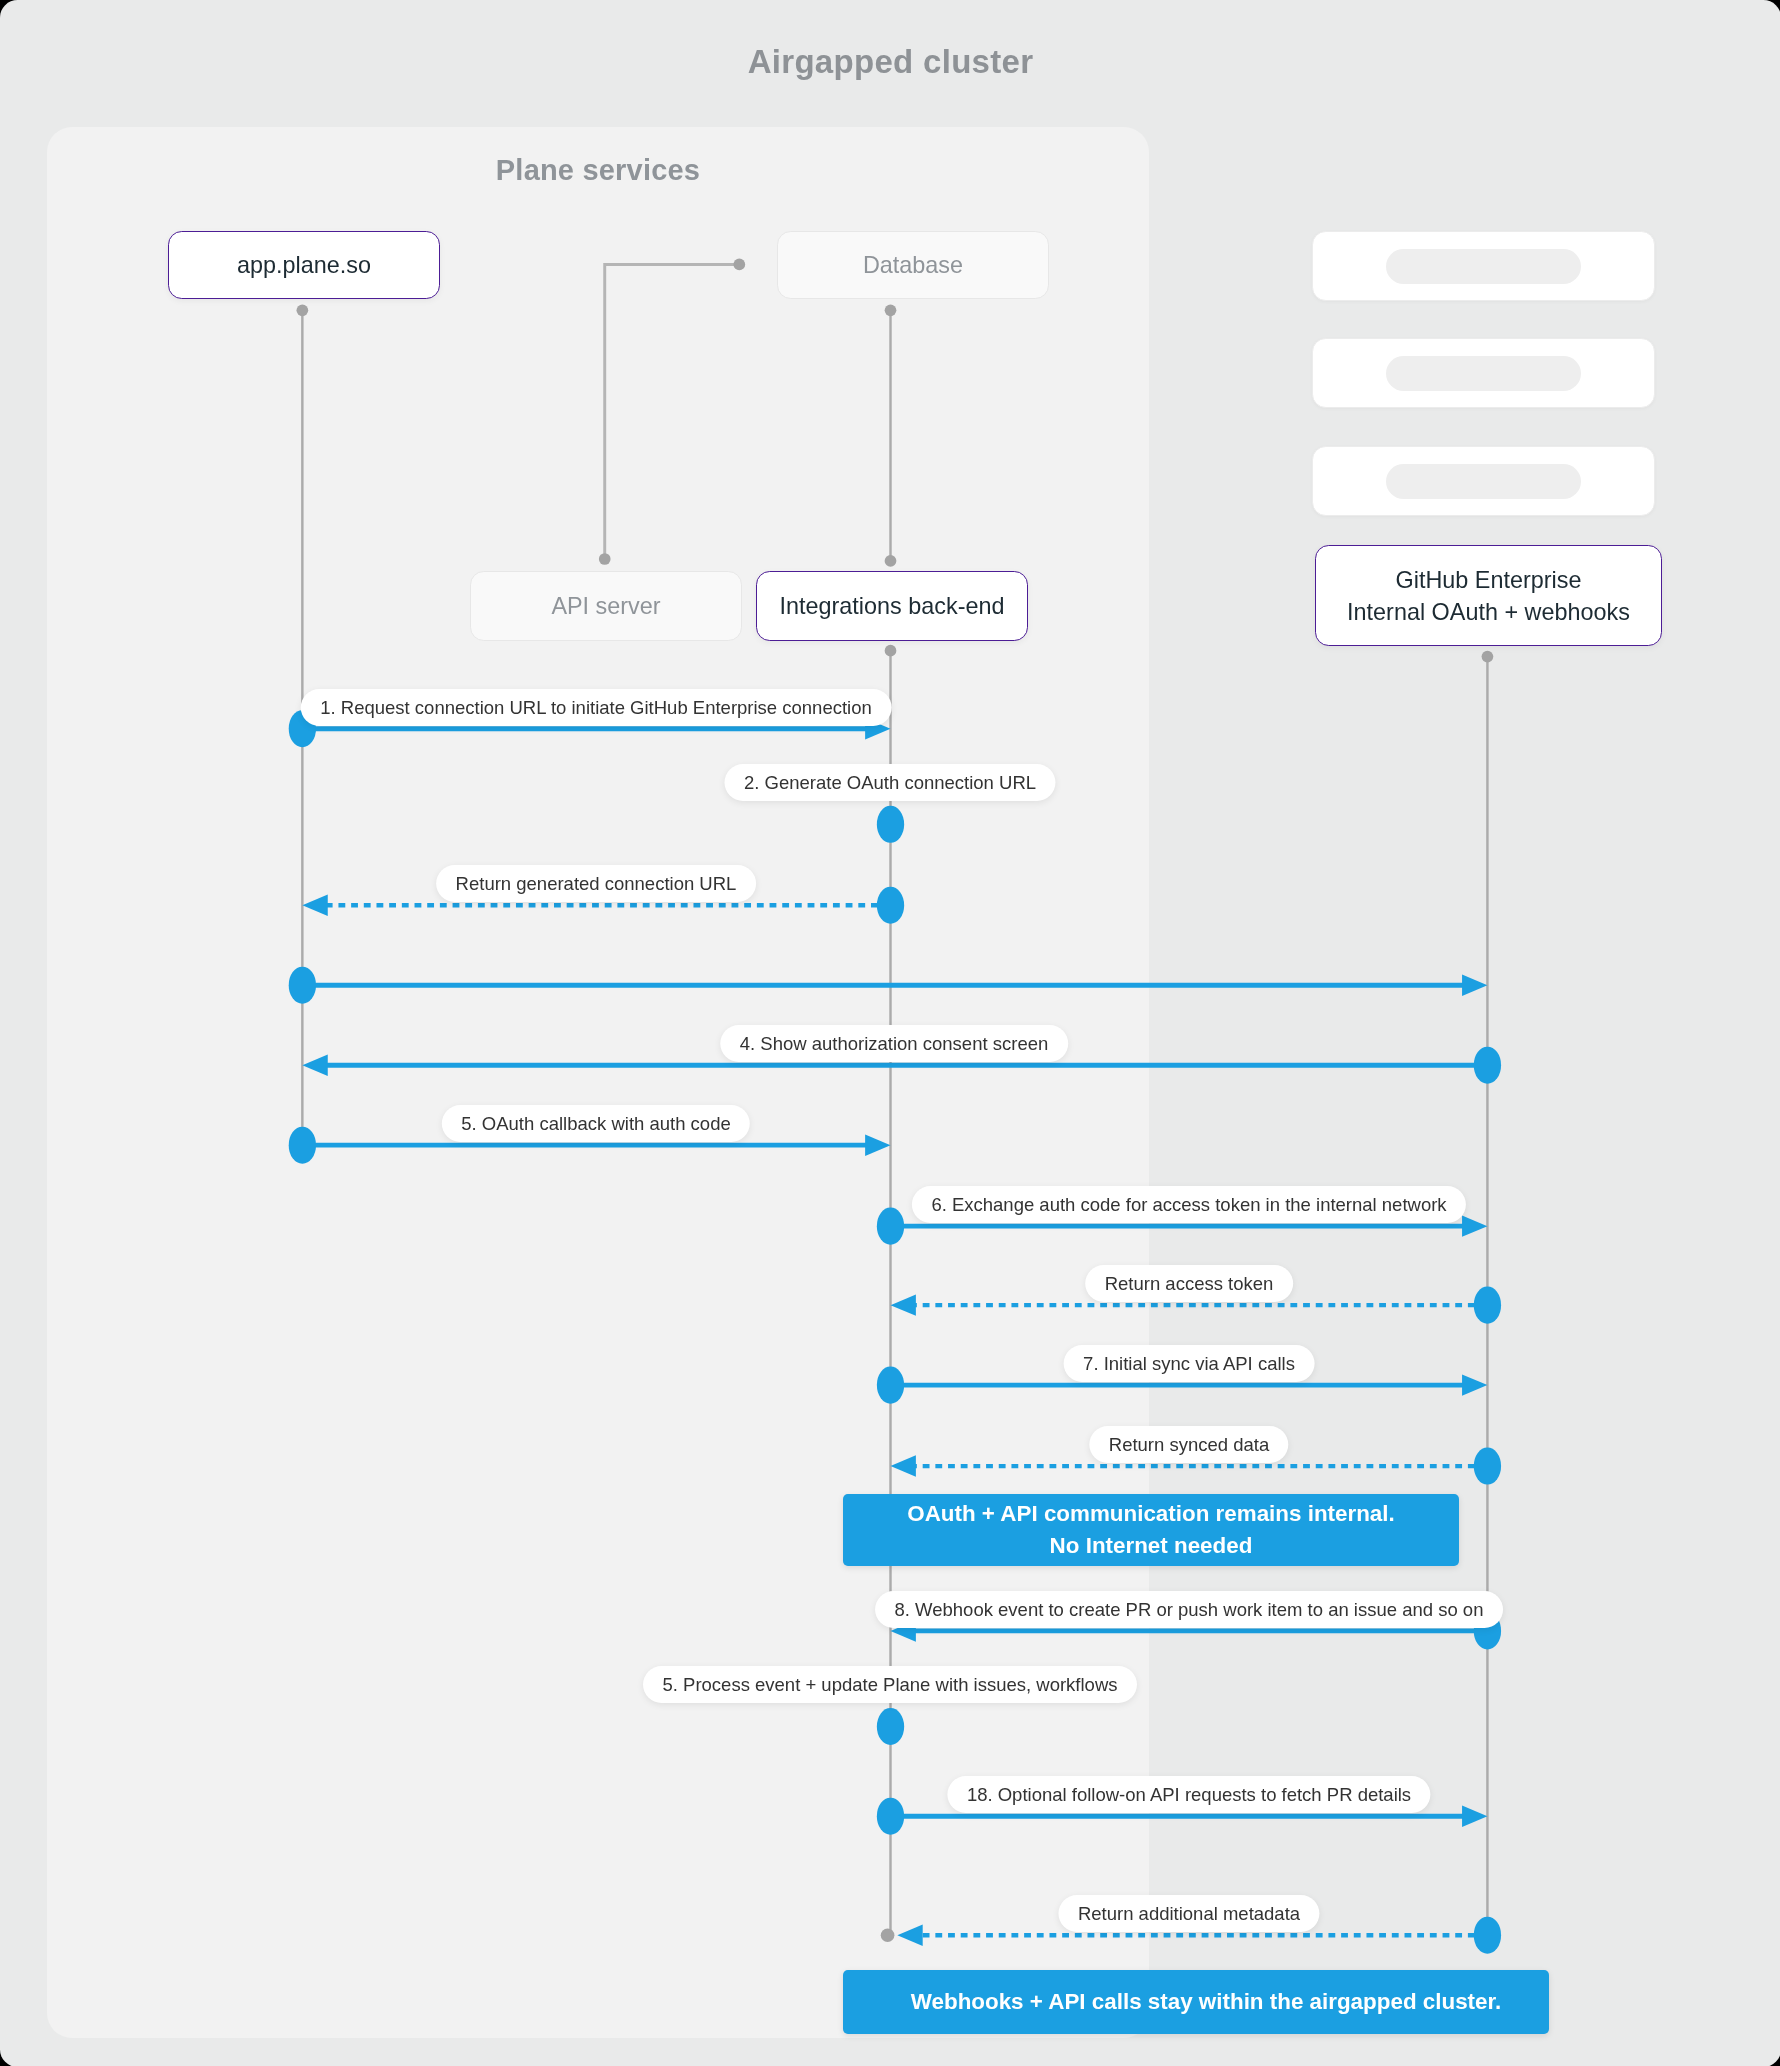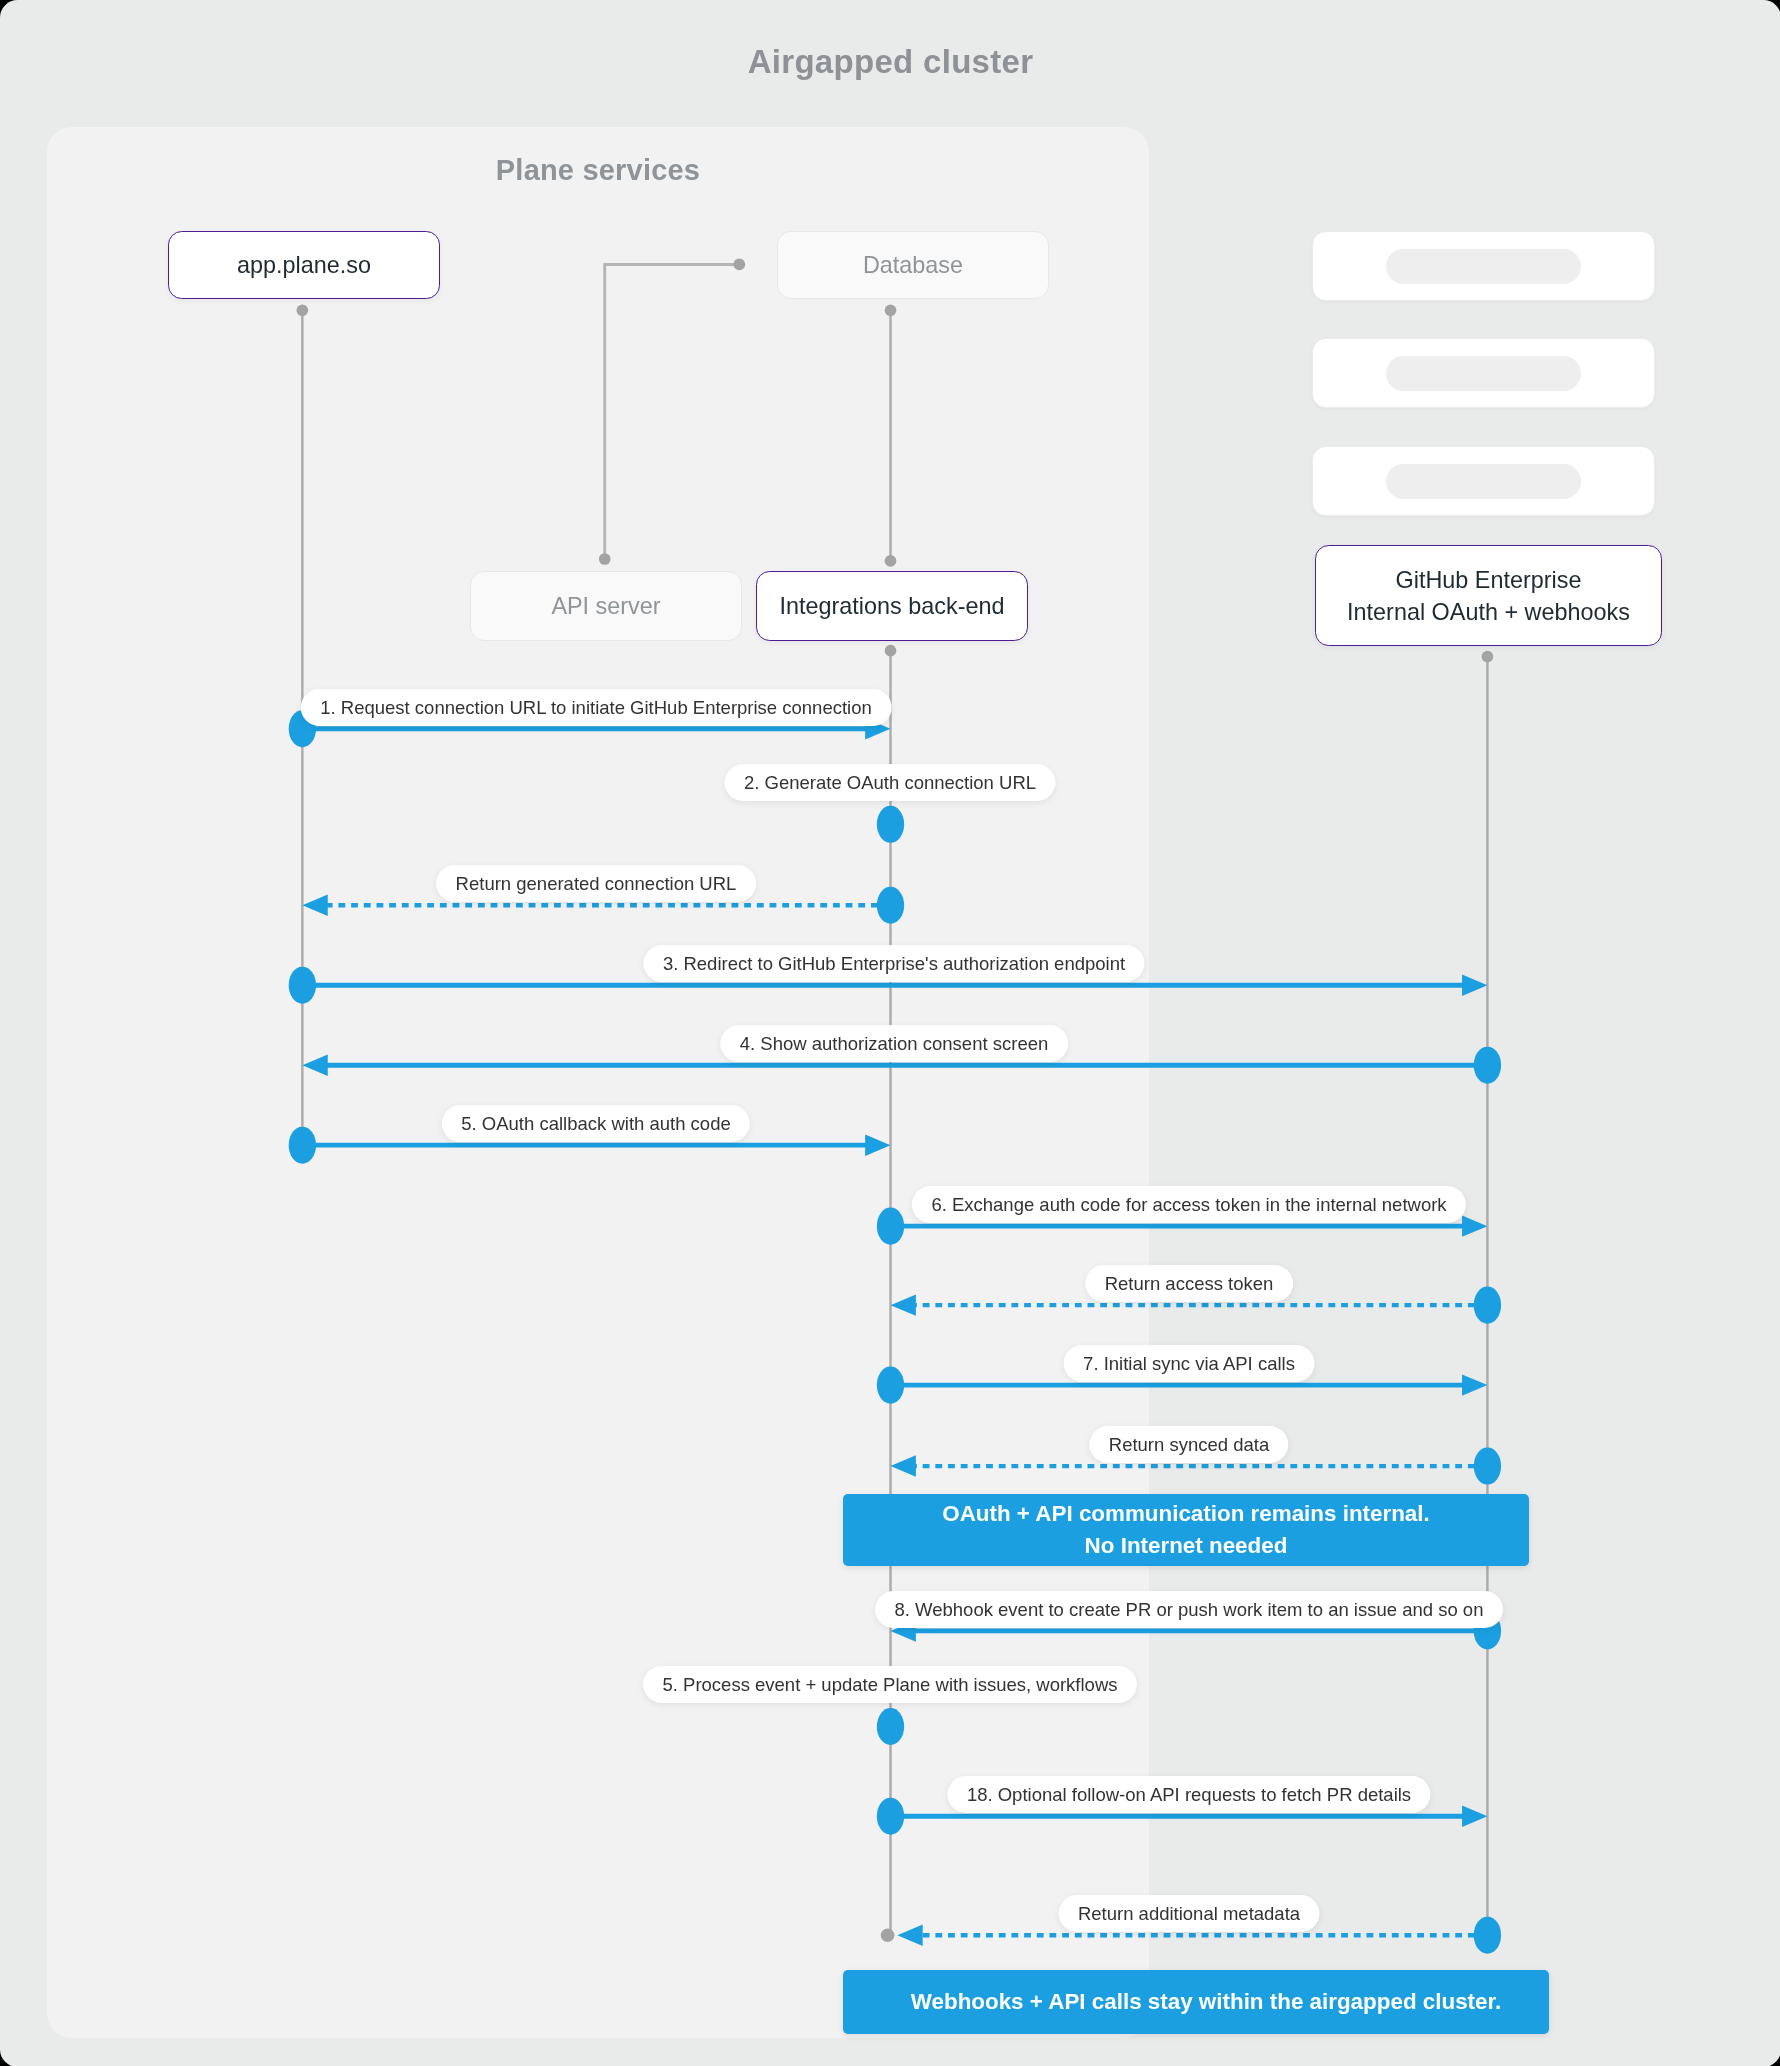--- a/index.html
+++ b/index.html
@@ -37,21 +37,21 @@
     background:#ffffff;border-radius:18.5px;height:37px;line-height:37px;
     padding:0 19.5px;font-size:18.5px;color:#333333;white-space:nowrap;
     box-shadow:0 2px 7.8px rgba(0,0,0,.08);
   }
   .banner{
     position:absolute;background:#1b9fe1;color:#ffffff;
     display:flex;flex-direction:column;align-items:center;justify-content:center;
     font-size:22.4px;font-weight:700;text-align:center;line-height:32px;
     border-radius:4.9px;box-shadow:0 2px 5.9px rgba(0,0,0,.10);
   }
-  .banner-1{left:843px;top:1494px;width:686px;height:72px;}
+  .banner-1{left:843px;top:1494px;width:616px;height:72px;}
   .banner-2{left:843px;top:1970px;width:686px;height:64px;padding-left:20px;}
 </style>
 </head>
 <body>
 
 <div class="page">
 
   <div class="title">Airgapped cluster</div>
 
   <div class="panel panel-left">
@@ -182,21 +182,20 @@
   <div class="skeleton" style="left:1312px;top:338px;width:341px;height:68px;">
       <div class="skeleton-pill"></div>
     </div>
   <div class="skeleton" style="left:1312px;top:446px;width:341px;height:68px;">
       <div class="skeleton-pill"></div>
     </div>
 
   <div class="msg-label" style="left:596px;top:689px;">1. Request connection URL to initiate GitHub Enterprise connection</div>
   <div class="msg-label" style="left:890px;top:764px;">2. Generate OAuth connection URL</div>
   <div class="msg-label" style="left:596px;top:865px;">Return generated connection URL</div>
-  <div class="msg-label" style="left:894px;top:945px;">3. Redirect to GitHub Enterprise's authorization endpoint</div>
   <div class="msg-label" style="left:894px;top:1025px;">4. Show authorization consent screen</div>
   <div class="msg-label" style="left:596px;top:1105px;">5. OAuth callback with auth code</div>
   <div class="msg-label" style="left:1189px;top:1186px;">6. Exchange auth code for access token in the internal network</div>
   <div class="msg-label" style="left:1189px;top:1265px;">Return access token</div>
   <div class="msg-label" style="left:1189px;top:1345px;">7. Initial sync via API calls</div>
   <div class="msg-label" style="left:1189px;top:1426px;">Return synced data</div>
   <div class="msg-label" style="left:1189px;top:1591px;">8. Webhook event to create PR  or push work item to an issue  and so on</div>
   <div class="msg-label" style="left:890px;top:1666px;">5. Process event + update Plane with issues, workflows</div>
   <div class="msg-label" style="left:1189px;top:1776px;">18. Optional follow-on API requests to fetch PR details</div>
   <div class="msg-label" style="left:1189px;top:1895px;">Return additional metadata</div>

